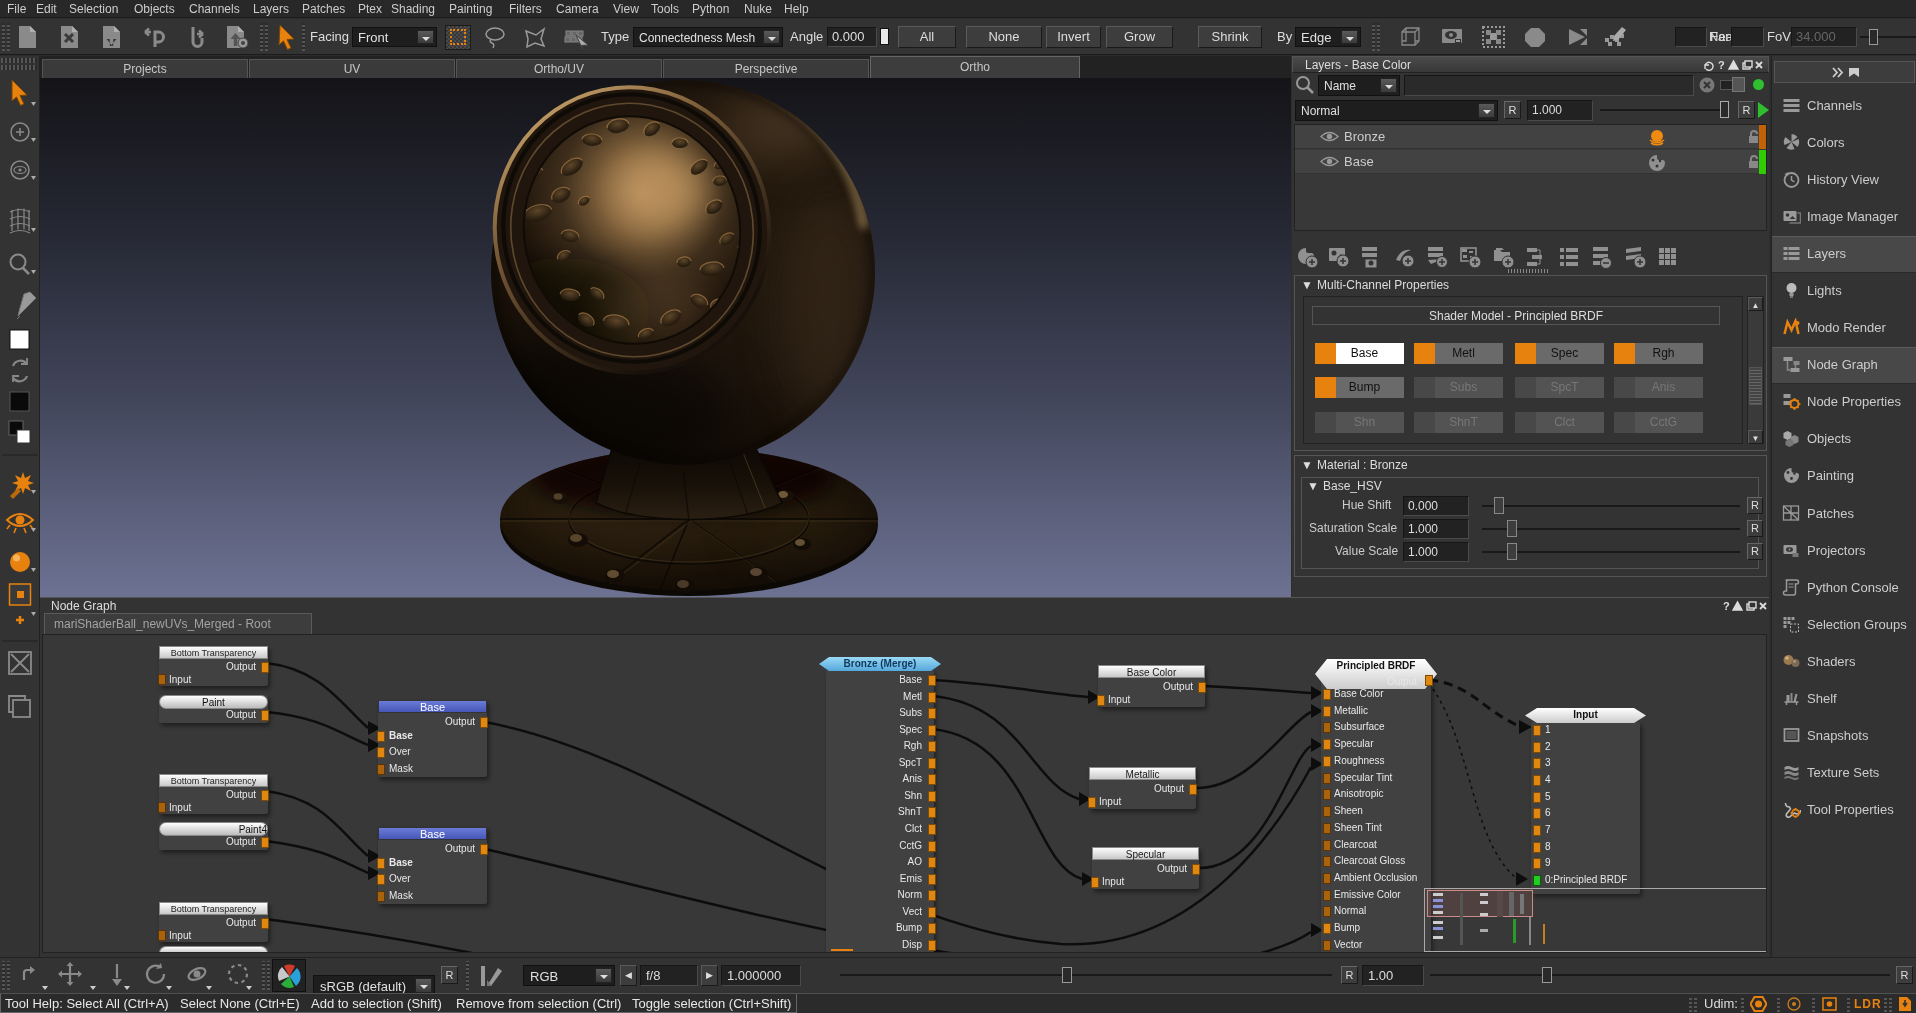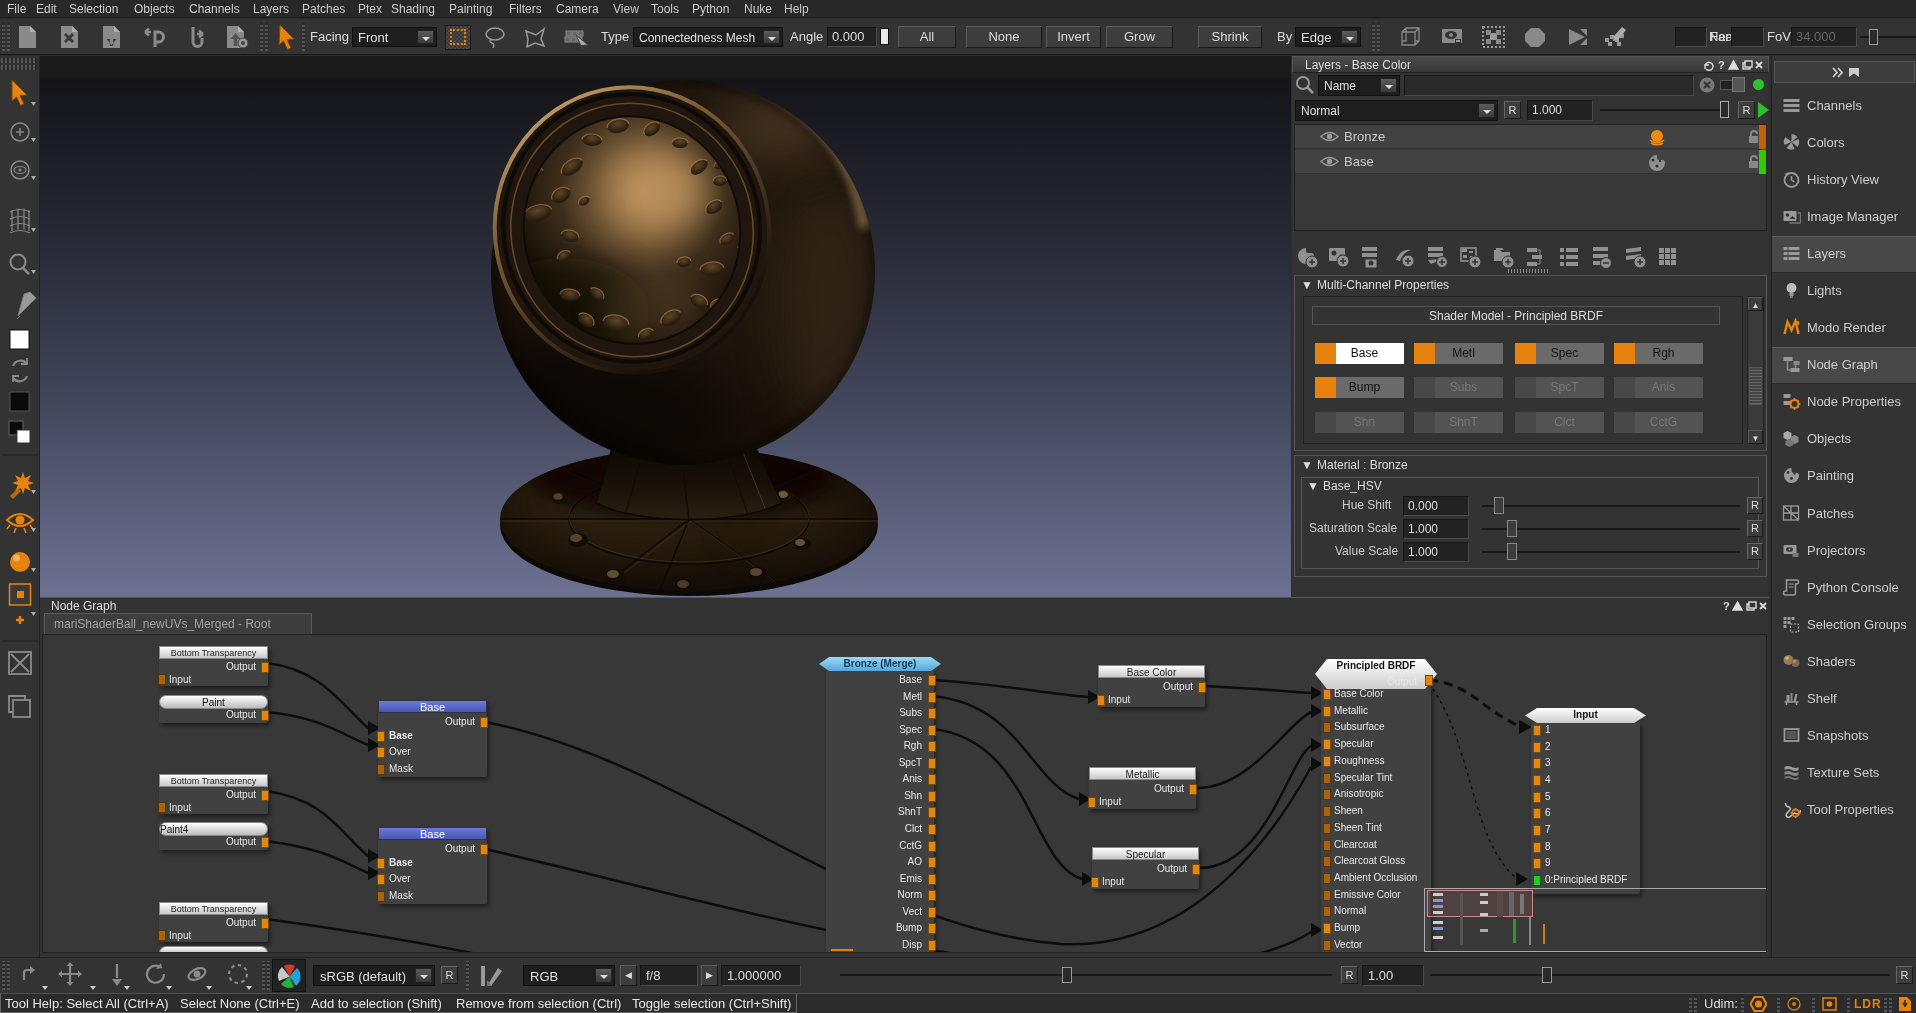--- a/index.html
+++ b/index.html
@@ -242,20 +242,27 @@
         <path d="M31 418 l5 0 -2.5 4 z"></path>
         <path d="M31 456 l5 0 -2.5 4 z"></path>
         <path d="M31 496 l5 0 -2.5 4 z"></path>
         <path d="M31 540 l5 0 -2.5 4 z"></path>
       </g>
     </svg>
   </div>
 
   <div class="abs" id="viewport" style="left:40px;top:56px;width:1251px;height:541px;background:#1a1a1a;">
 
+    <div class="abs" style="left:0;top:0;width:1251px;height:22px;background:#222;font-size:12px;color:#c6c6c6;">
+      <div class="abs" style="left:2px;top:3px;width:206px;height:19px;background:#3a3a3a;border:1px solid #555;border-bottom:none;text-align:center;line-height:18px;">Projects</div>
+      <div class="abs" style="left:209px;top:3px;width:206px;height:19px;background:#3a3a3a;border:1px solid #555;border-bottom:none;text-align:center;line-height:18px;">UV</div>
+      <div class="abs" style="left:416px;top:3px;width:206px;height:19px;background:#3a3a3a;border:1px solid #555;border-bottom:none;text-align:center;line-height:18px;">Ortho/UV</div>
+      <div class="abs" style="left:623px;top:3px;width:206px;height:19px;background:#3a3a3a;border:1px solid #555;border-bottom:none;text-align:center;line-height:18px;">Perspective</div>
+      <div class="abs" style="left:830px;top:0;width:210px;height:22px;background:#3d3d3d;border:1px solid #666;border-bottom:none;text-align:center;line-height:21px;">Ortho</div>
+    </div>
 
     <svg class="abs" style="left:0;top:22px;" width="1251" height="519" viewBox="0 0 1251 519">
       <defs>
         <linearGradient id="bgg" x1="0" y1="0" x2="0" y2="1">
           <stop offset="0" stop-color="#141418"></stop>
           <stop offset="0.3" stop-color="#262834"></stop>
           <stop offset="0.62" stop-color="#42465b"></stop>
           <stop offset="1" stop-color="#6d7293"></stop>
         </linearGradient>
         <radialGradient id="baseg" cx="0.42" cy="0.38" r="0.75">
@@ -827,21 +834,21 @@
           <div class="dport" style="left:-1px;top:64px;"></div>
       </div>
       <div class="nodebody" style="left:116px;top:139px;width:109px;height:40px;">
         <div class="nodehead" style="font-size:9px;">Bottom Transparency</div>
         <span class="nlbl" style="right:12px;top:15px;">Output</span>
           <div class="port" style="right:-1px;top:16px;"></div>
         <span class="nlbl" style="left:10px;top:28px;">Input</span>
           <div class="dport" style="left:-1px;top:28px;"></div>
       </div>
       <div class="nodebody" style="left:116px;top:187px;width:109px;height:28px;">
-        <div class="abs" style="left:0;top:0;width:109px;height:14px;background:linear-gradient(#ffffff,#bbb);border-radius:7px;border:1px solid #888;color:#111;font-size:10px;text-align:left;line-height:13px;">Paint4</div>
+        <div class="abs" style="left:0;top:0;width:109px;height:14px;background:linear-gradient(#ffffff,#bbb);border-radius:7px;border:1px solid #888;color:#111;font-size:10px;text-align:right;line-height:13px;">Paint4</div>
         <span class="nlbl" style="right:12px;top:14px;">Output</span>
           <div class="port" style="right:-1px;top:15px;"></div>
       </div>
       <div class="nodebody" style="left:335px;top:192px;width:109px;height:77px;">
         <div class="nodehead" style="background:linear-gradient(#6a7bd8,#4656b8);color:#fff;border-color:#333;font-size:11px;">Base</div>
         <span class="nlbl" style="right:12px;top:16px;">Output</span>
           <div class="port" style="right:-1px;top:17px;"></div>
         <span class="nlbl" style="left:11px;top:30px;font-weight:bold;">Base</span>
           <div class="port" style="left:-1px;top:31px;"></div>
         <span class="nlbl" style="left:11px;top:46px;">Over</span>
@@ -1205,21 +1212,21 @@
     <div class="seph" style="left:262px;top:3px;height:29px;"></div>
     <div class="seph" style="left:267px;top:3px;height:29px;"></div>
     <div class="abs" style="left:272px;top:1px;width:34px;height:33px;background:#222;border:1px solid #111;">
       <svg class="abs" style="left:3px;top:3px;" width="27" height="27" viewBox="0 0 27 27">
         <path d="M13.5 13.5 L8 3 A12 12 0 0 1 19 3 z" fill="#d03a2a"></path>
         <path d="M13.5 13.5 L21 5 A12 12 0 0 1 20 23 z" fill="#2aa0d8"></path>
         <path d="M13.5 13.5 L18 24 A12 12 0 0 1 5 21 z" fill="#2ab03a"></path>
         <path d="M13.5 13.5 L3 18 A12 12 0 0 1 6 4 z" fill="#c8c8c8"></path>
       </svg>
     </div>
-    <div class="abs dd" style="left:313px;top:7px;width:122px;height:21px;">
+    <div class="abs dd" style="left:313px;top:17px;width:122px;height:21px;">
       <span class="abs txt" style="left:6px;top:3px;">sRGB (default)</span>
       <div class="ddarrow"></div>
     </div>
     <div class="abs rbtn" style="left:441px;top:8px;width:17px;height:18px;line-height:16px;">R</div>
     <div class="seph" style="left:466px;top:3px;height:29px;"></div>
     <svg class="abs" style="left:478px;top:6px;" width="26" height="24" viewBox="0 0 26 24">
       <path d="M3 2 v20 h4 V2 z" fill="#999"></path>
         <path d="M9 22 L20 4 l4 3 -11 15 z" fill="#999"></path>
         <path d="M9 16 l5 6 h-5z" fill="#777"></path>
     </svg>

